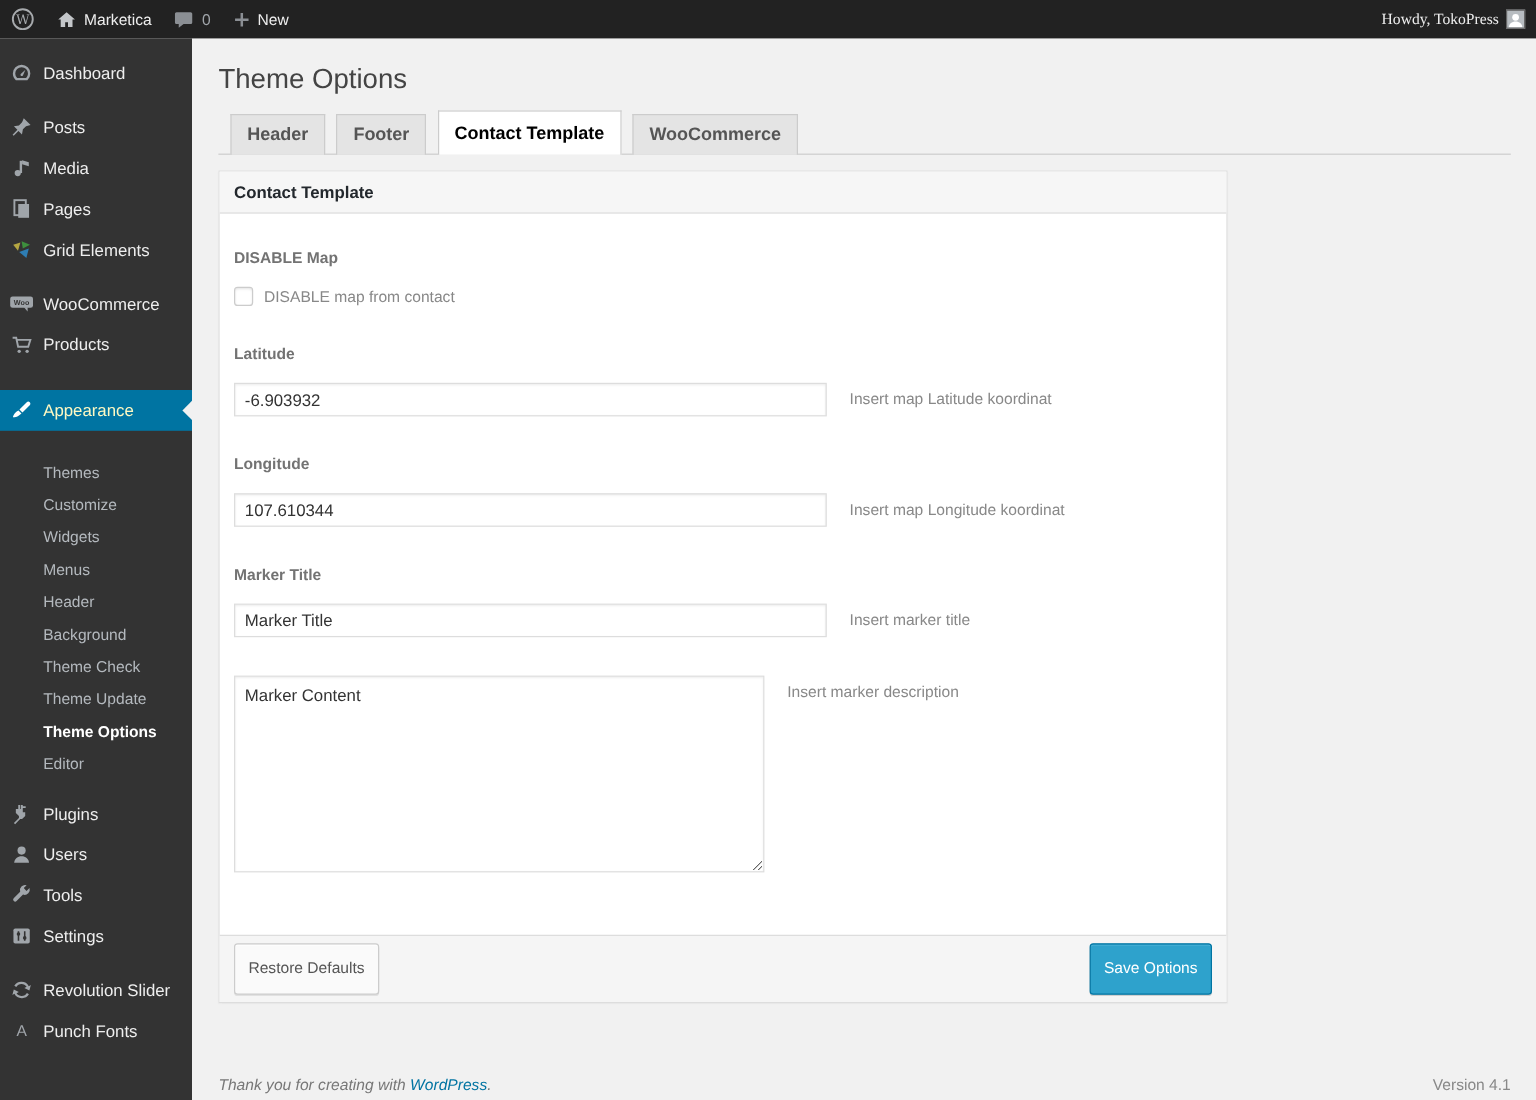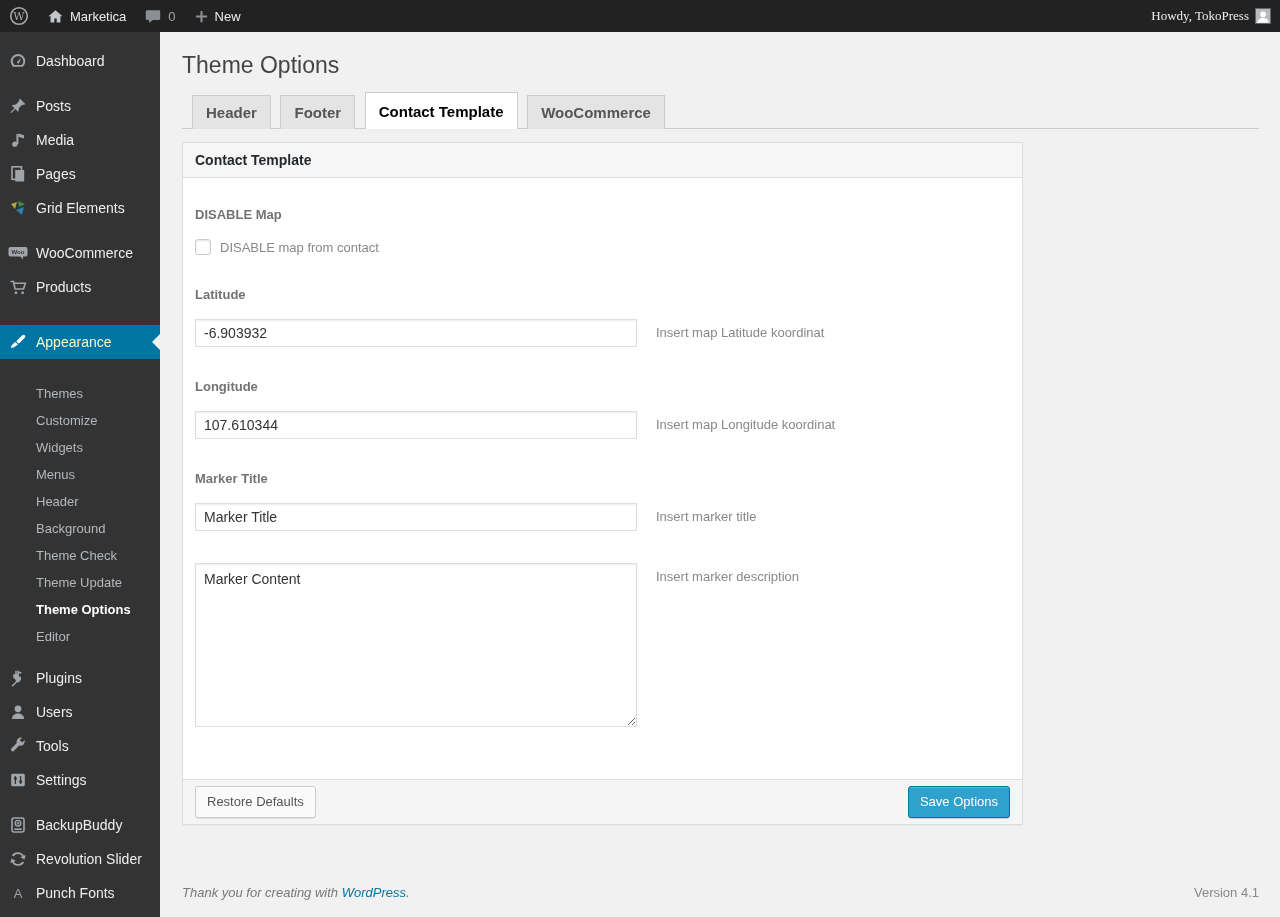--- a/index.html
+++ b/index.html
@@ -56,38 +56,38 @@
   .nav-tab.active { background:#fff; color:#000; padding-top:10px; padding-bottom:9px; }
   
   .panel { margin-top:13px; background:#fff; border:1px solid #ddd; box-shadow:0 1px 1px rgba(0,0,0,.04); width:841px; }
   .panel-header { background:#f6f6f6; border-bottom:1px solid #ddd; padding:9px 12px; font-size:14px; font-weight:bold; color:#23282d; }
   .panel-body { padding:29px 12px 52px; }
   .field { margin-bottom:32px; }
   .field:last-child { margin-bottom:0; }
   .field-label { display:block; font-weight:bold; color:#737373; font-size:13px; margin-bottom:17px; }
   .control-row { display:flex; align-items:flex-start; }
   .text-input {
-    width:442px; height:28px; border:1px solid #ddd; background:#fff; color:#333;
+    width:494px; height:28px; border:1px solid #ddd; background:#fff; color:#333;
     font-size:14px; font-family:inherit; padding:3px 8px;
     box-shadow:inset 0 1px 2px rgba(0,0,0,.07); border-radius:0; outline:none;
   }
   textarea.text-input { width:442px; height:164px; resize:both; padding:6px 8px; line-height:1.4; }
   .hint { color:#888; font-size:13px; padding-top:6px; margin-left:19px; }
   .check-row { display:flex; align-items:flex-end; }
   .checkbox {
     width:16px; height:16px; margin:0; appearance:none; -webkit-appearance:none;
     border:1px solid #ccc; border-radius:3px; background:#fff;
     box-shadow:inset 0 1px 2px rgba(0,0,0,.1); cursor:pointer;
   }
   .check-label { color:#888; font-size:13px; margin-left:9px; }
   .panel-footer {
     background:#f5f5f5; border-top:1px solid #ddd; padding:6px 12px;
     display:flex; justify-content:space-between; align-items:center;
   }
-  .btn { font-size:13px; font-family:inherit; border-radius:3px; padding:4px 11px; height:32px; cursor:pointer; line-height:1.4; }
+  .btn { font-size:13px; font-family:inherit; border-radius:3px; padding:4px 11px; height:43px; cursor:pointer; line-height:1.4; }
   .btn-secondary {
     background:#fafafa; border:1px solid #ccc; color:#555;
     box-shadow:inset 0 1px 0 #fff, 0 1px 0 rgba(0,0,0,.08);
   }
   .btn-primary {
     background:#2ea2cc; border:1px solid #0074a2; color:#fff;
     box-shadow:inset 0 1px 0 rgba(120,200,230,.5), 0 1px 0 rgba(0,0,0,.15);
   }
   
   .page-footer { width:1077px; display:flex; justify-content:space-between; align-items:flex-end; padding-top:60px; color:#777; font-size:13px; }
@@ -267,32 +267,20 @@
             <circle cx="7.4" cy="8.4" r="1.5" fill="#333"></circle>
             <line x1="12.6" y1="6" x2="12.6" y2="14" stroke="#333" stroke-width="1.3"></line>
             <circle cx="12.6" cy="11.6" r="1.5" fill="#333"></circle>
           </svg>
       </span>
       <span>Settings</span>
     </div>
     <div class="sep"></div>
     <div class="menu-item">
       <span class="icon">
-        <svg width="20" height="20" viewBox="0 0 20 20">
-            <rect x="4" y="3" width="12" height="14" rx="2" fill="none" stroke="currentColor" stroke-width="1.6"></rect>
-            <circle cx="10" cy="8.2" r="2.8" fill="none" stroke="currentColor" stroke-width="1.4"></circle>
-            <line x1="10" y1="7" x2="10" y2="9.4" stroke="currentColor" stroke-width="1.2"></line>
-            <line x1="8.8" y1="8.2" x2="11.2" y2="8.2" stroke="currentColor" stroke-width="1.2"></line>
-            <rect x="6.2" y="13.4" width="7.6" height="1.6" fill="currentColor"></rect>
-          </svg>
-      </span>
-      <span>BackupBuddy</span>
-    </div>
-    <div class="menu-item">
-      <span class="icon">
         <svg width="20" height="20" viewBox="0 0 20 20" fill="currentColor">
             <path d="M10 3.2a6.8 6.8 0 0 1 6 3.6l1.7-.9-1.2 4.5-4.2-2.1 1.9-1a5 5 0 0 0-8.6.2L3.9 6.4A6.8 6.8 0 0 1 10 3.2zm0 13.6a6.8 6.8 0 0 1-6-3.6l-1.7.9 1.2-4.5 4.2 2.1-1.9 1a5 5 0 0 0 8.6-.2l1.7 1.1a6.8 6.8 0 0 1-6.1 3.2z"></path>
           </svg>
       </span>
       <span>Revolution Slider</span>
     </div>
     <div class="menu-item">
       <span class="icon">
         <svg width="20" height="20" viewBox="0 0 20 20">
             <text x="10" y="14.5" text-anchor="middle" font-size="13" font-family="Liberation Sans, sans-serif" fill="currentColor">A</text>

